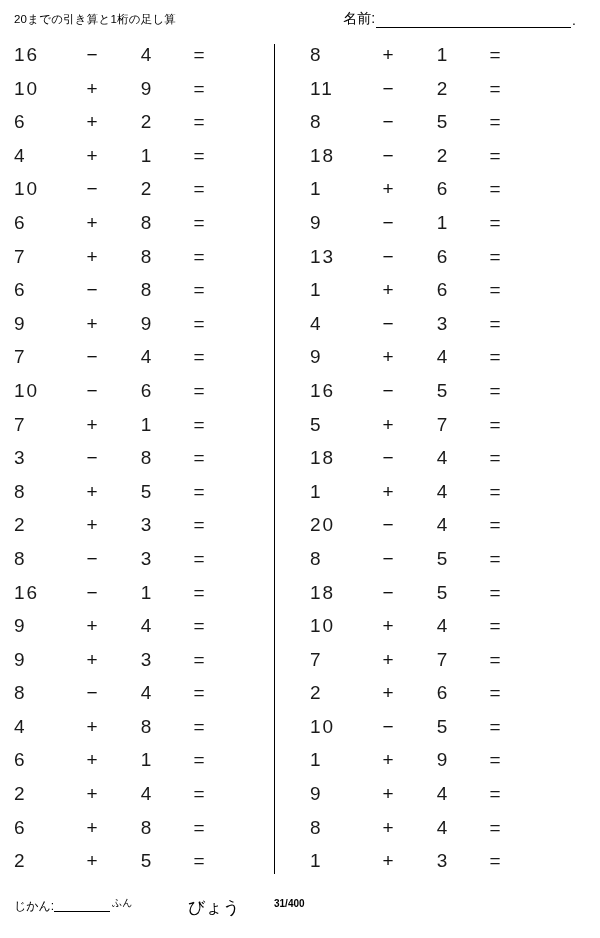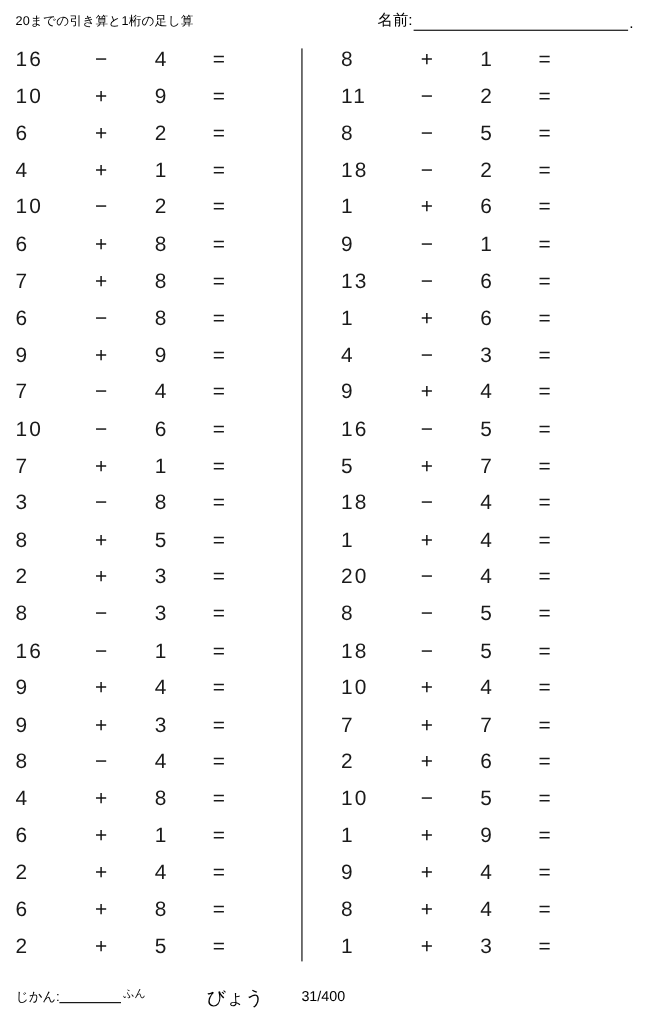--- a/index.html
+++ b/index.html
@@ -144,21 +144,22 @@
   .time-unit2 {
     position: absolute;
     left: 188px;
     top: 0px;
     font-size: 17px;
   }
   .page-id {
     position: absolute;
     left: 274px;
     top: 2px;
-    font-size: 13px;
+    font-size: 10px;
+    font-weight: bold;
   }
   .copyright {
     position: absolute;
     left: 340px;
     top: 4px;
     font-size: 11.5px;
     color: #333;
     white-space: nowrap;
   }
 </style>

